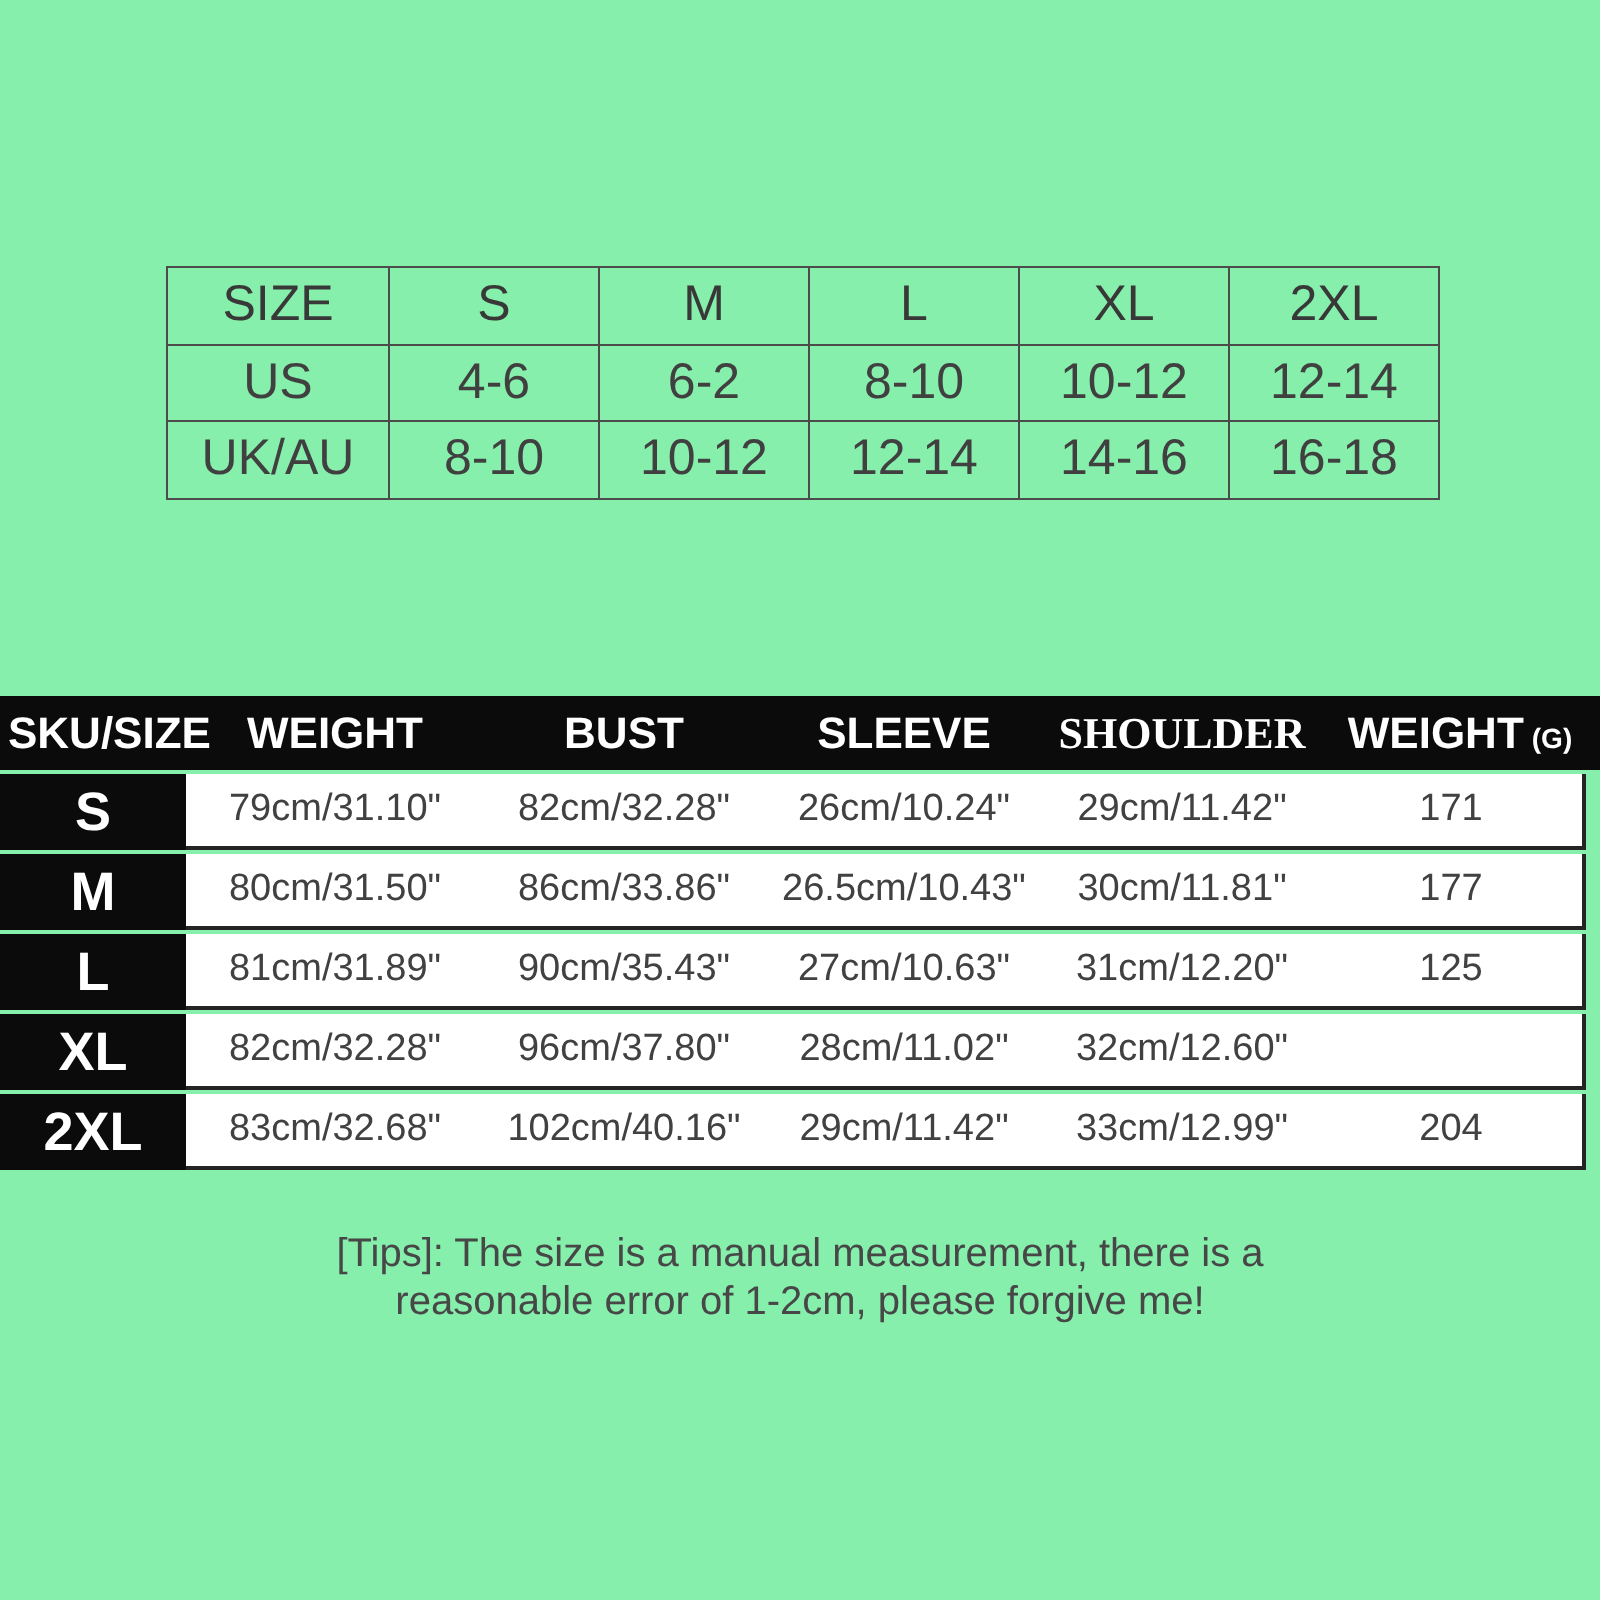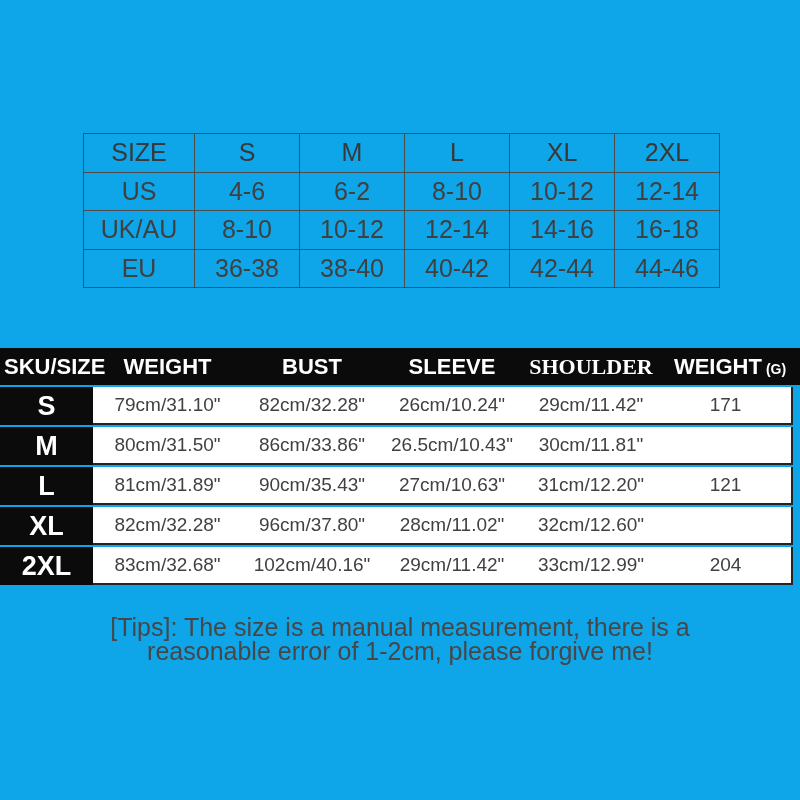--- a/index.html
+++ b/index.html
@@ -1,18 +1,18 @@
 <!DOCTYPE html>
 <html><head>
 <meta charset="utf-8">
 <style>
   * { margin:0; padding:0; box-sizing:border-box; }
   html,body { width:800px; height:800px; background:#ffffff; }
   body { font-family:"Liberation Sans", sans-serif; }
-  .canvas { position:relative; width:800px; height:800px; background:#0ea5e9; overflow:hidden; }
+  .canvas { position:relative; width:800px; height:800px; background:#86efac; overflow:hidden; }
 
   
   .conv-table { position:absolute; left:83px; top:133px; width:637px;
                 border-collapse:collapse; table-layout:fixed; color:#404040; }
   .conv-table th, .conv-table td { border:1.5px solid #4c4c4c; height:38.5px;
                 text-align:center; vertical-align:middle; font-size:25px; font-weight:400;
                 white-space:nowrap; overflow:visible; }
   .conv-table th { color:#383838; }
 
   
@@ -37,21 +37,21 @@
                font-size:19px; color:#414141; }
   .data-area > div { text-align:center; white-space:nowrap; }
   .d-len { width:149px; }
   .d-bust { width:140px; }
   .d-slv { width:140px; }
   .d-shd { width:138px; }
   .d-wt  { flex:1; }
 
   
   .tips { position:absolute; left:0; top:615px; width:800px; text-align:center;
-          font-size:25px; line-height:24px; color:#474747; }
+          font-size:20px; line-height:24px; color:#474747; }
 </style>
 </head>
 <body>
 
 <div class="canvas">
 
   <table class="conv-table">
     <colgroup>
       <col style="width:111px">
         <col>
@@ -80,28 +80,20 @@
         <td>12-14</td>
       </tr>
       <tr>
         <td>UK/AU</td>
         <td>8-10</td>
         <td>10-12</td>
         <td>12-14</td>
         <td>14-16</td>
         <td>16-18</td>
       </tr>
-      <tr>
-        <td>EU</td>
-        <td>36-38</td>
-        <td>38-40</td>
-        <td>40-42</td>
-        <td>42-44</td>
-        <td>44-46</td>
-      </tr>
     </tbody>
   </table>
 
   <div class="m-table">
 
     <div class="m-header">
       <div class="w-sku">SKU/SIZE</div>
       <div class="w-len hc">WEIGHT</div>
       <div class="w-bust hc">BUST</div>
       <div class="w-slv hc">SLEEVE</div>
@@ -120,31 +112,32 @@
       </div>
     </div>
 
     <div class="m-row">
       <div class="sku-cell">M</div>
       <div class="data-area">
         <div class="d-len">80cm/31.50"</div>
         <div class="d-bust">86cm/33.86"</div>
         <div class="d-slv">26.5cm/10.43"</div>
         <div class="d-shd">30cm/11.81"</div>
+        <div class="d-wt">177</div>
       </div>
     </div>
 
     <div class="m-row">
       <div class="sku-cell">L</div>
       <div class="data-area">
         <div class="d-len">81cm/31.89"</div>
         <div class="d-bust">90cm/35.43"</div>
         <div class="d-slv">27cm/10.63"</div>
         <div class="d-shd">31cm/12.20"</div>
-        <div class="d-wt">121</div>
+        <div class="d-wt">125</div>
       </div>
     </div>
 
     <div class="m-row">
       <div class="sku-cell">XL</div>
       <div class="data-area">
         <div class="d-len">82cm/32.28"</div>
         <div class="d-bust">96cm/37.80"</div>
         <div class="d-slv">28cm/11.02"</div>
         <div class="d-shd">32cm/12.60"</div>

